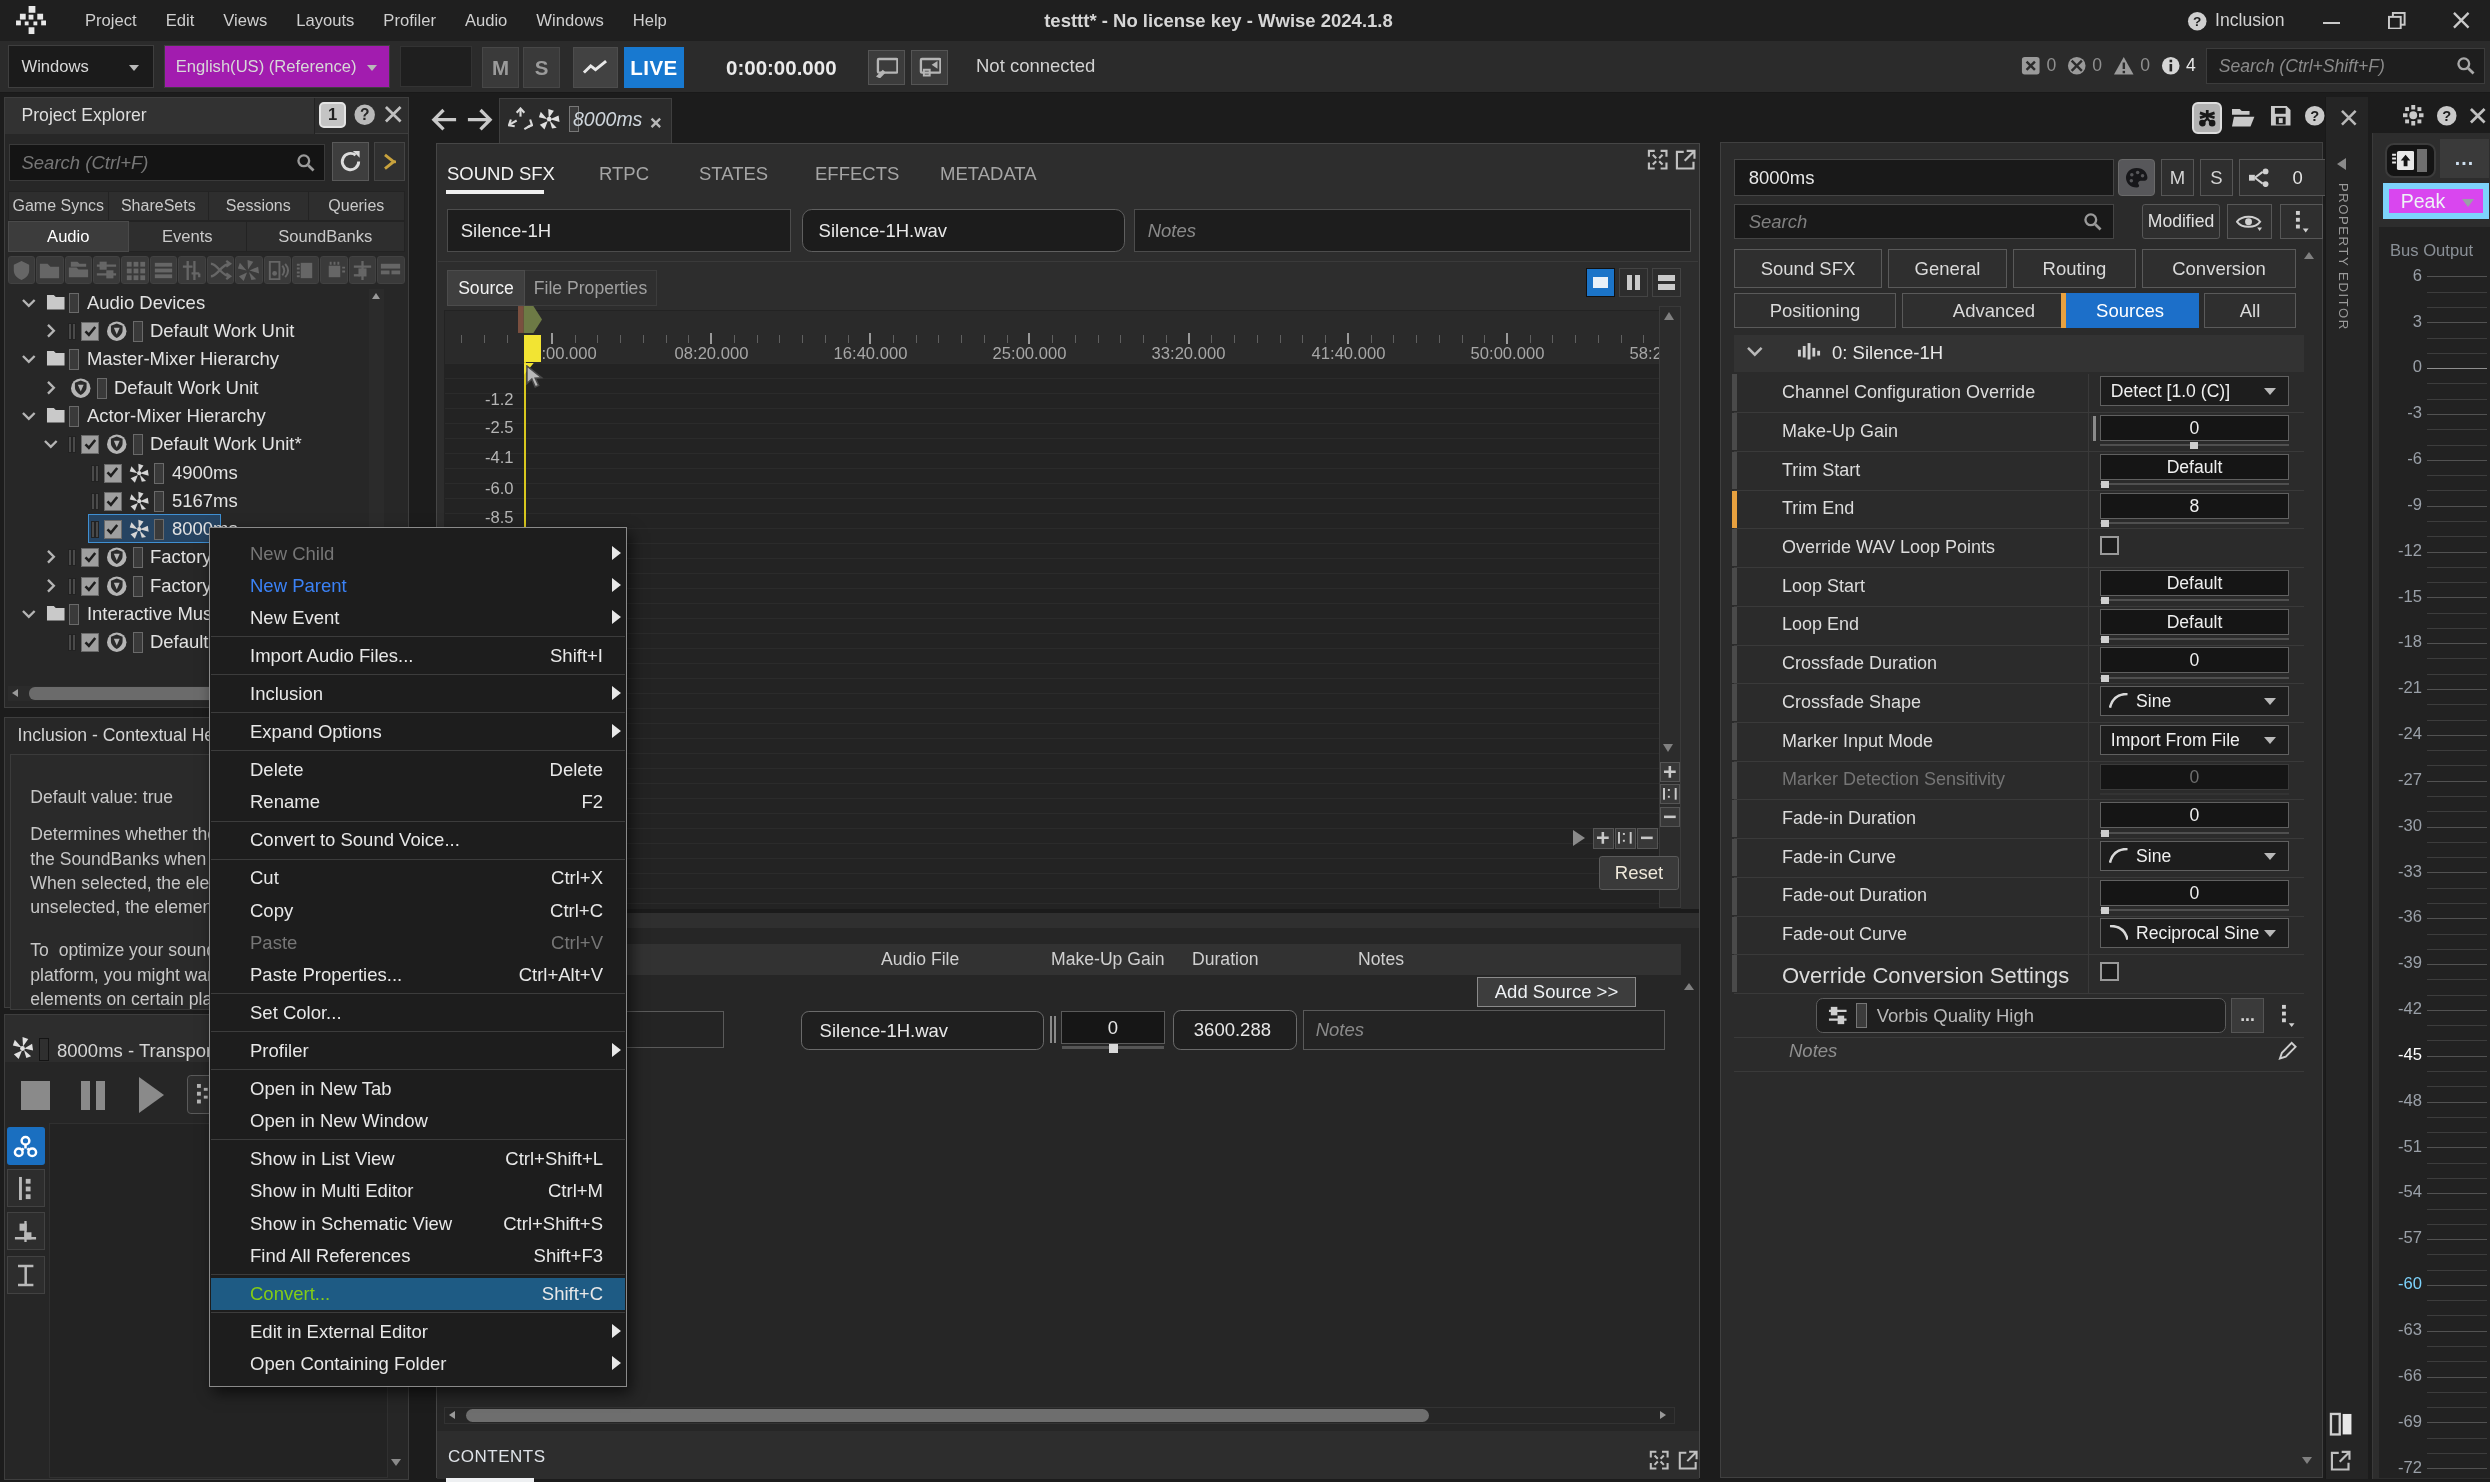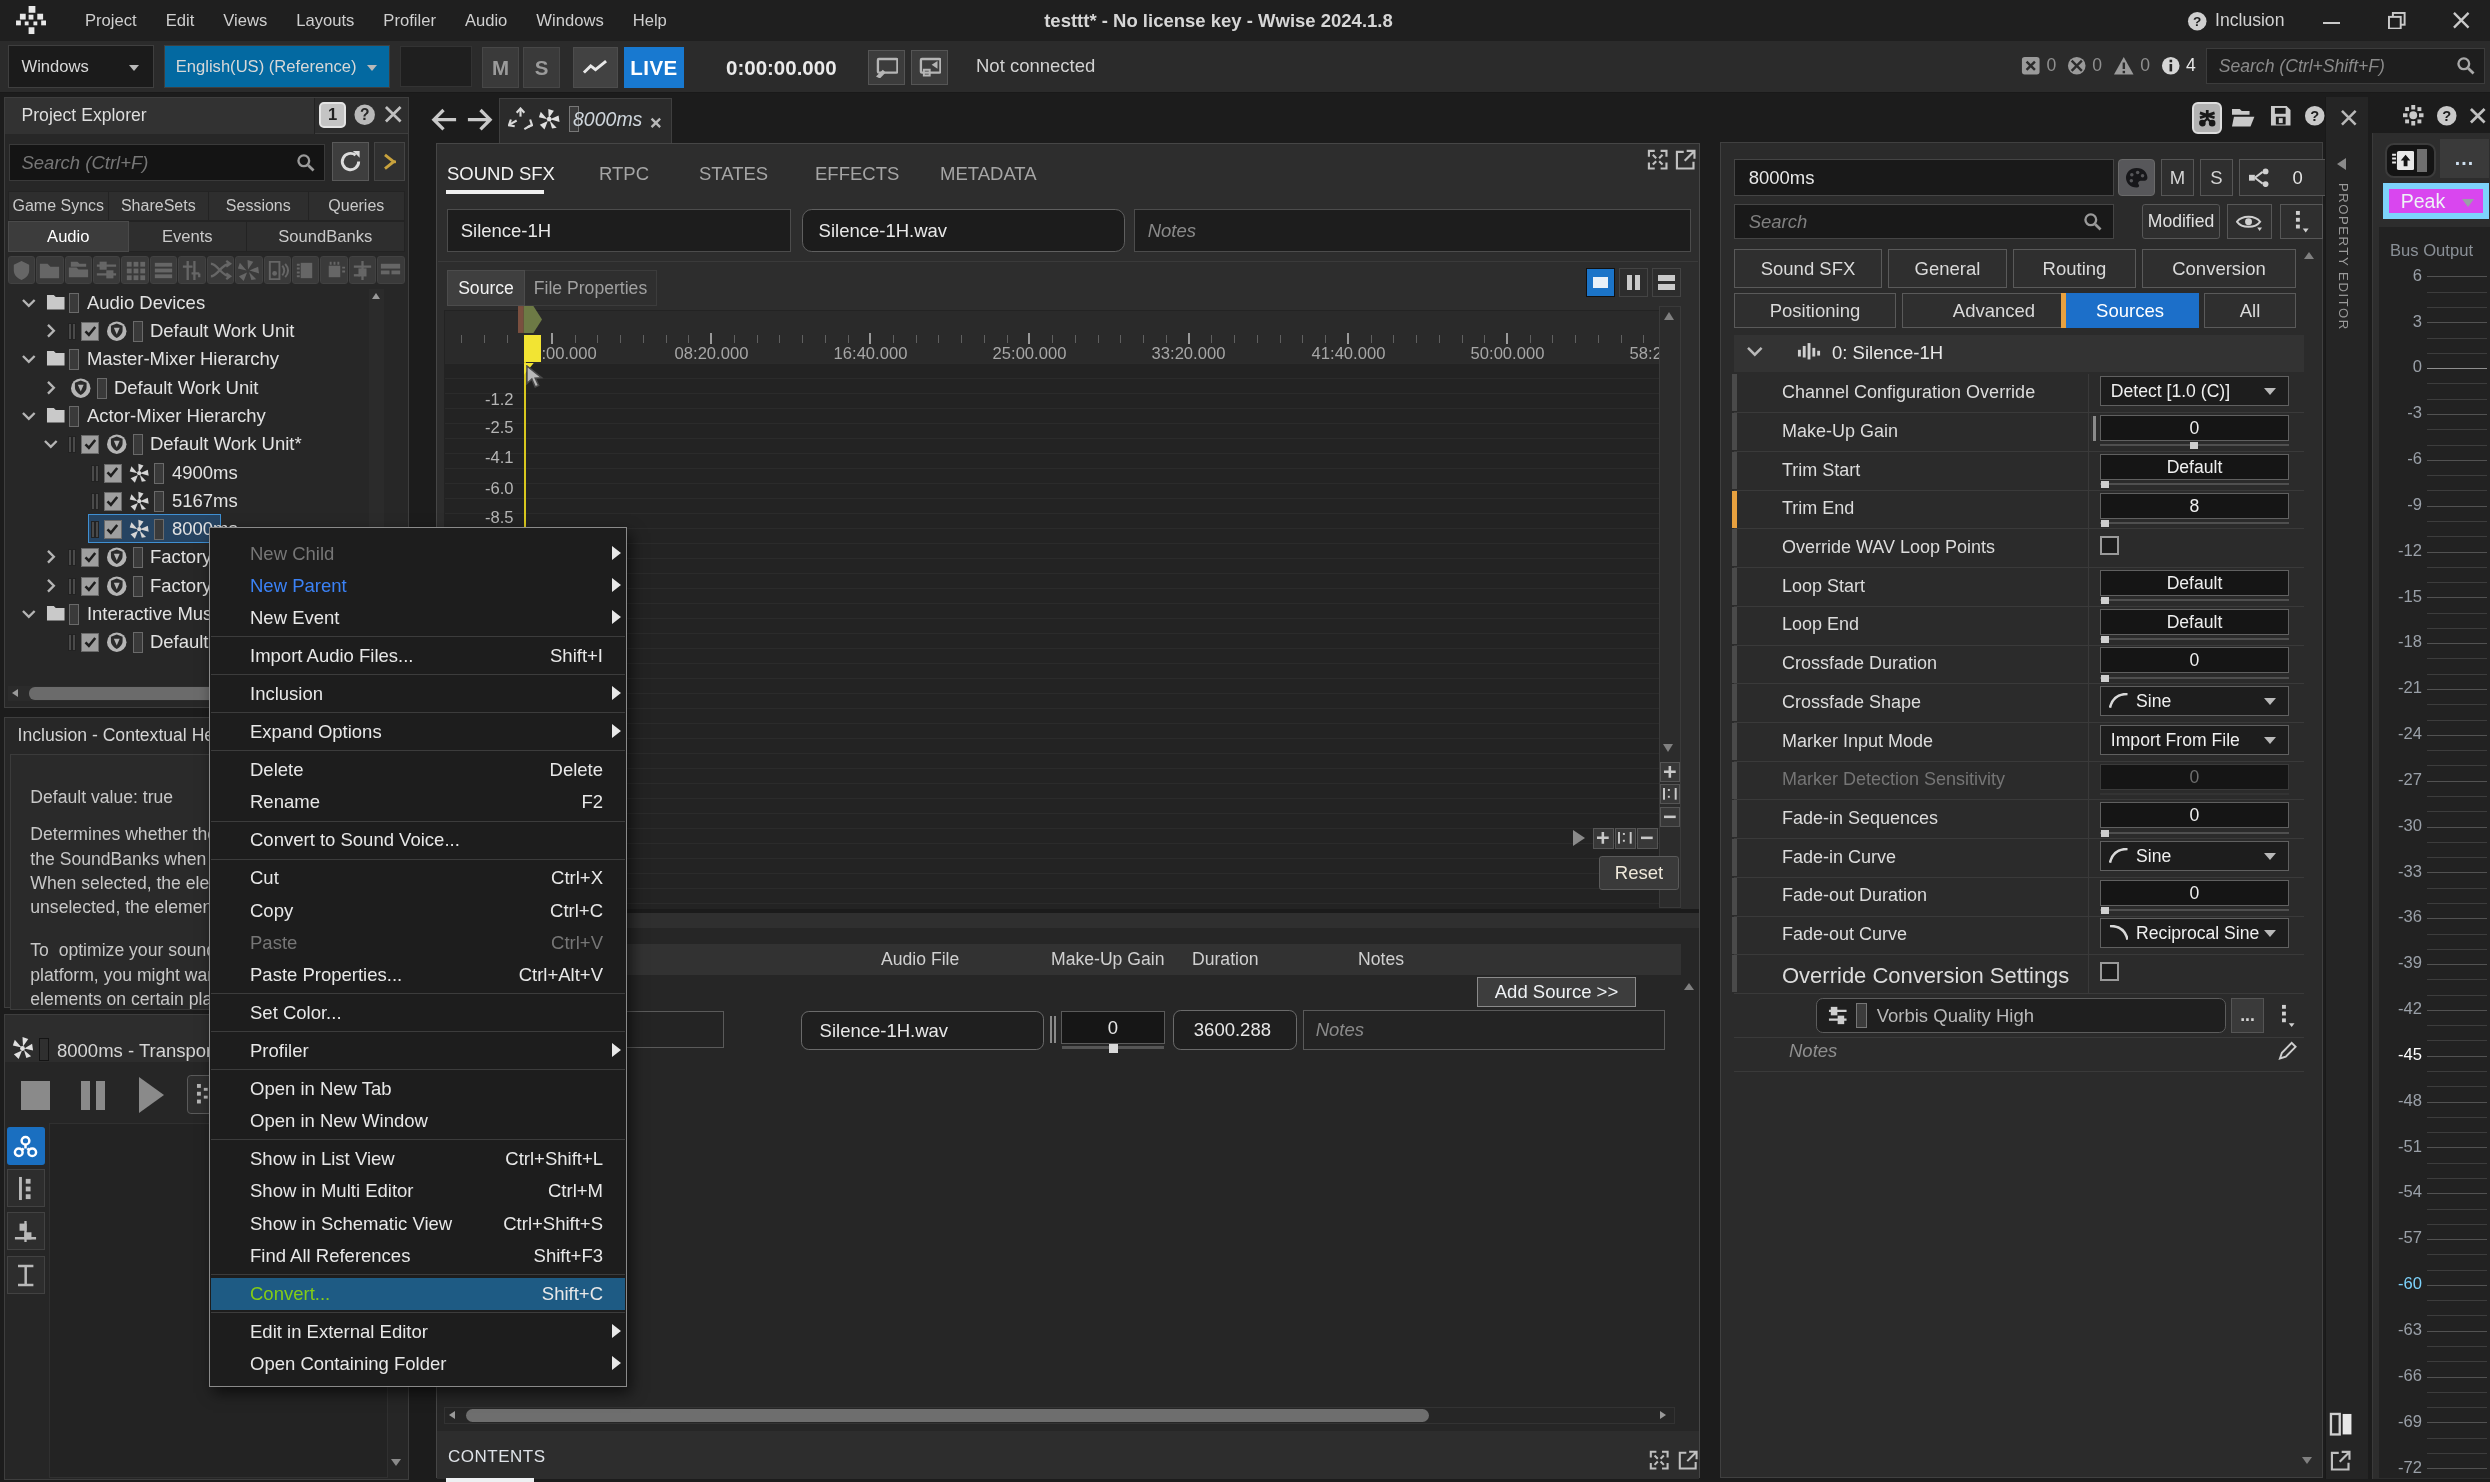--- a/index.html
+++ b/index.html
@@ -60,21 +60,21 @@
       <g stroke="#c9c9c9" stroke-width="2.4">
         <path d="M2 2 L17 17 M17 2 L2 17"></path>
       </g>
     </svg>
 
 <div class="a" style="left:0;top:41px;width:2491px;height:52px;background:#2b2b2b;border-bottom:1px solid #191919;"></div>
 <div class="a fld vctr" style="left:7.8px;top:45px;width:146px;height:43px;background:#1b1b1b;border-color:#3f3f3f;">
  <span style="margin-left:12.7px;font-size:16.6px;">Windows</span>
  <i class="a" style="right:13.7px;top:18.5px;border:5.9px solid transparent;border-top:6.8px solid #b9b9b9;border-bottom:0;"></i>
     </div>
-<div class="a fld vctr" style="left:164px;top:45px;width:226px;height:43px;background:#0369a1;border-color:#3f3f3f;">
+<div class="a fld vctr" style="left:164px;top:45px;width:226px;height:43px;background:#a21caf;border-color:#3f3f3f;">
  <span style="margin-left:10.7px;font-size:16.6px;">English(US) (Reference)</span>
  <i class="a" style="right:11.7px;top:18.5px;border:5.9px solid transparent;border-top:6.8px solid #b9b9b9;border-bottom:0;"></i>
     </div>
 <div class="a" style="left:400px;top:46px;width:72px;height:41px;background:#1f1f1f;border:1px solid #333;"></div>
 <div class="a btn ctr" style="left:482px;top:47px;width:37px;height:41px;background:#3a3a3a;border-color:#474747;color:#9b9b9b;font-size:20.5px;font-weight:bold;">M</div>
 <div class="a btn ctr" style="left:523px;top:47px;width:37px;height:41px;background:#3a3a3a;border-color:#474747;color:#9b9b9b;font-size:20.5px;font-weight:bold;">S</div>
 <div class="a btn ctr" style="left:573px;top:47px;width:45px;height:41px;background:#424242;border-color:#4d4d4d;">
  <svg width="25" height="17.6" viewBox="0 0 26 18">
         <path d="M1 14 L8 7 L13 11 L24 2" stroke="#e8e8e8" stroke-width="3" fill="none"></path>
       </svg>
@@ -1014,21 +1014,21 @@
         <span style="margin-left:9.8px;font-size:17.6px;color:#f0f0f0;">Import From File</span>
       </div>
       <i class="a" style="left:2264px;top:737px;border:6.3px solid transparent;border-top:7.8px solid #b9b9b9;border-bottom:0;"></i>
       <div class="a sep" style="left:1734px;top:799px;width:570px;"></div>
       <div class="a" style="left:1732px;top:762px;width:4.9px;height:37px;background:#4a4a4a;"></div>
       <div class="a nw" style="left:1782px;top:769px;font-size:18px;color:#757575;">Marker Detection Sensitivity</div>
       <div class="a ctr" style="left:2100px;top:764px;width:189px;height:26px;background:#151515;border:1px solid #3a3a3a;font-size:17.6px;color:#6e6e6e;">0</div>
       <div class="a" style="left:2100px;top:793px;width:189px;height:2px;background:#333;"></div>
       <div class="a sep" style="left:1734px;top:838px;width:570px;"></div>
       <div class="a" style="left:1732px;top:800px;width:4.9px;height:37px;background:#4a4a4a;"></div>
-      <div class="a nw" style="left:1782px;top:808px;font-size:18px;color:#dcdcdc;">Fade-in Sequences</div>
+      <div class="a nw" style="left:1782px;top:808px;font-size:18px;color:#dcdcdc;">Fade-in Duration</div>
       <div class="a ctr" style="left:2100px;top:802px;width:189px;height:26px;background:#151515;border:1px solid #606060;font-size:17.6px;color:#f0f0f0;">0</div>
       <div class="a" style="left:2100px;top:832px;width:189px;height:2px;background:#4f4f4f;"></div>
       <div class="a" style="left:2101px;top:830px;width:7.8px;height:6.8px;background:#cfcfcf;"></div>
       <div class="a sep" style="left:1734px;top:877px;width:570px;"></div>
       <div class="a" style="left:1732px;top:839px;width:4.9px;height:37px;background:#4a4a4a;"></div>
       <div class="a nw" style="left:1782px;top:847px;font-size:18px;color:#dcdcdc;">Fade-in Curve</div>
       <div class="a vctr" style="left:2100px;top:841px;width:189px;height:30px;background:#1d1d1d;border:1px solid #606060;">
         <svg style="margin-left:7.8px" width="19.5" height="15.6" viewBox="0 0 20 16">
           <path d="M1 15 C3 6 8 1 19 1" fill="none" stroke="#d9d9d9" stroke-width="2.6"></path>
         </svg>

